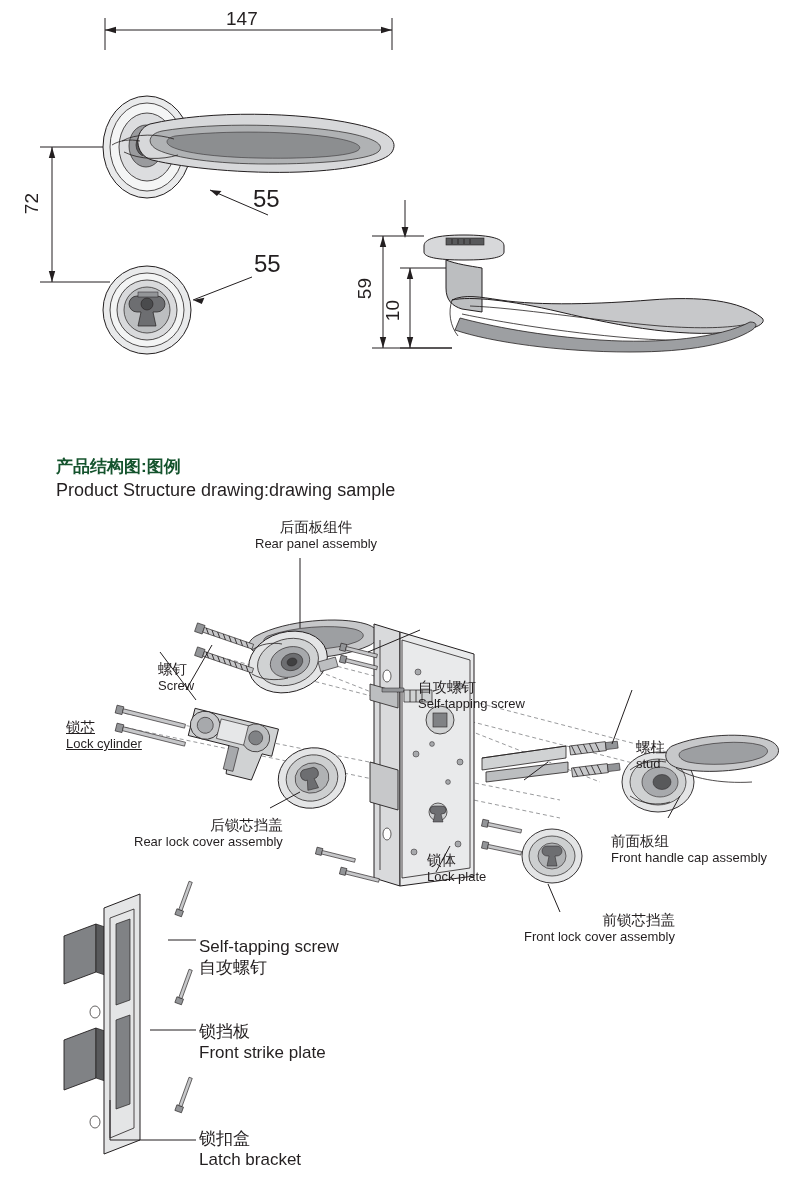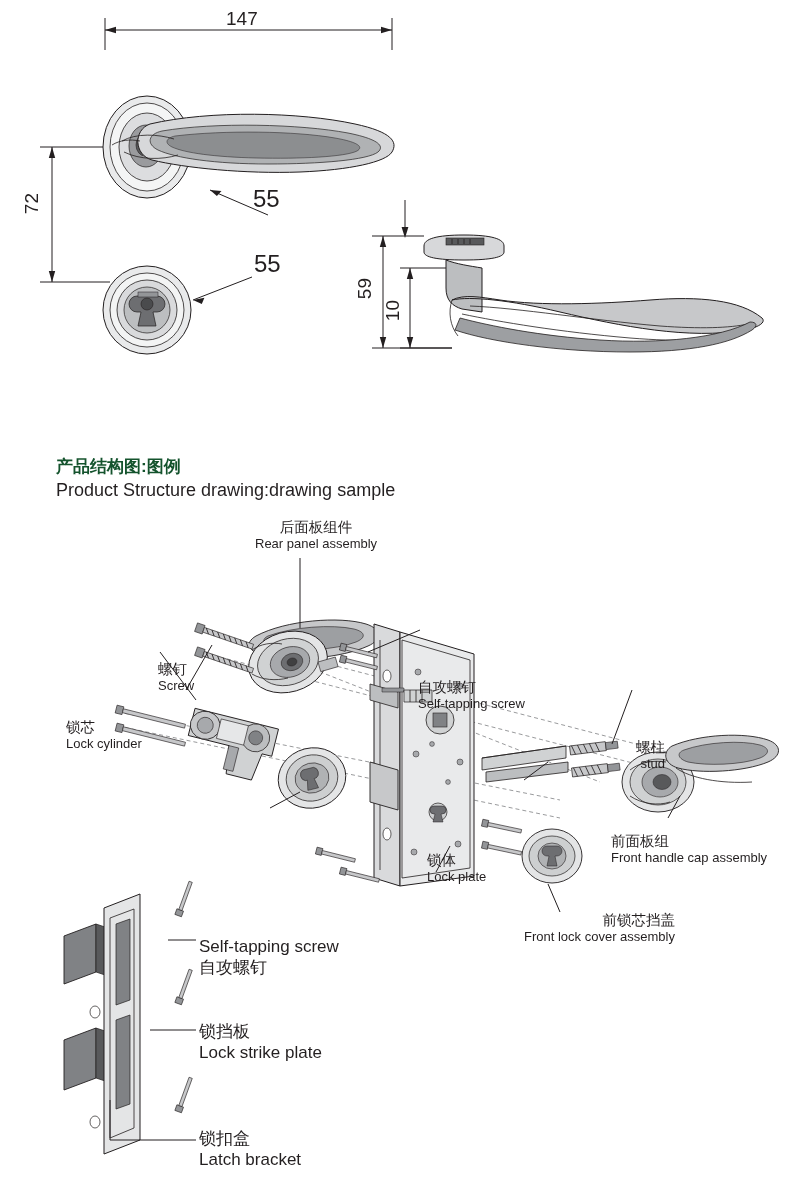--- a/index.html
+++ b/index.html
@@ -390,35 +390,39 @@
   <div class="callout ctr" style="left:255px;top:518px;">
     <span class="cn">后面板组件</span>
     <span class="en">Rear panel assembly</span>
   </div>
 
   <div class="callout" style="left:158px;top:660px;">
     <span class="cn">螺钉</span>
     <span class="en">Screw</span>
   </div>
 
-  <div class="callout" style="left:66px;top:718px;">
+  <div class="callout" style="left:66px;top:718px;text-decoration:underline;">
     <span class="cn">锁芯</span>
     <span class="en">Lock cylinder</span>
   </div>
 
   <div class="callout" style="left:418px;top:678px;">
     <span class="cn">自攻螺钉</span>
     <span class="en">Self-tapping screw</span>
   </div>
 
-  <div class="callout" style="left:636px;top:738px;text-align:right;">
+  <div class="callout" style="left:636px;top:738px;">
     <span class="cn">螺柱</span>
     <span class="en">stud</span>
   </div>
 
+  <div class="callout rt" style="left:134px;top:816px;">
+    <span class="cn">后锁芯挡盖</span>
+    <span class="en">Rear lock cover assembly</span>
+  </div>
 
   <div class="callout" style="left:427px;top:851px;">
     <span class="cn">锁体</span>
     <span class="en">Lock plate</span>
   </div>
 
   <div class="callout" style="left:611px;top:832px;">
     <span class="cn">前面板组</span>
     <span class="en">Front handle cap assembly</span>
   </div>
@@ -428,21 +432,21 @@
     <span class="en">Front lock cover assembly</span>
   </div>
 
   <div class="callout big" style="left:199px;top:936px;">
     <span class="en">Self-tapping screw</span>
     <span class="cn">自攻螺钉</span>
   </div>
 
   <div class="callout big" style="left:199px;top:1021px;">
     <span class="cn">锁挡板</span>
-    <span class="en">Lock strike plate</span>
+    <span class="en">Front strike plate</span>
   </div>
 
   <div class="callout big" style="left:199px;top:1128px;">
     <span class="cn">锁扣盒</span>
     <span class="en">Latch bracket</span>
   </div>
 
 </div>
 
 </body></html>

